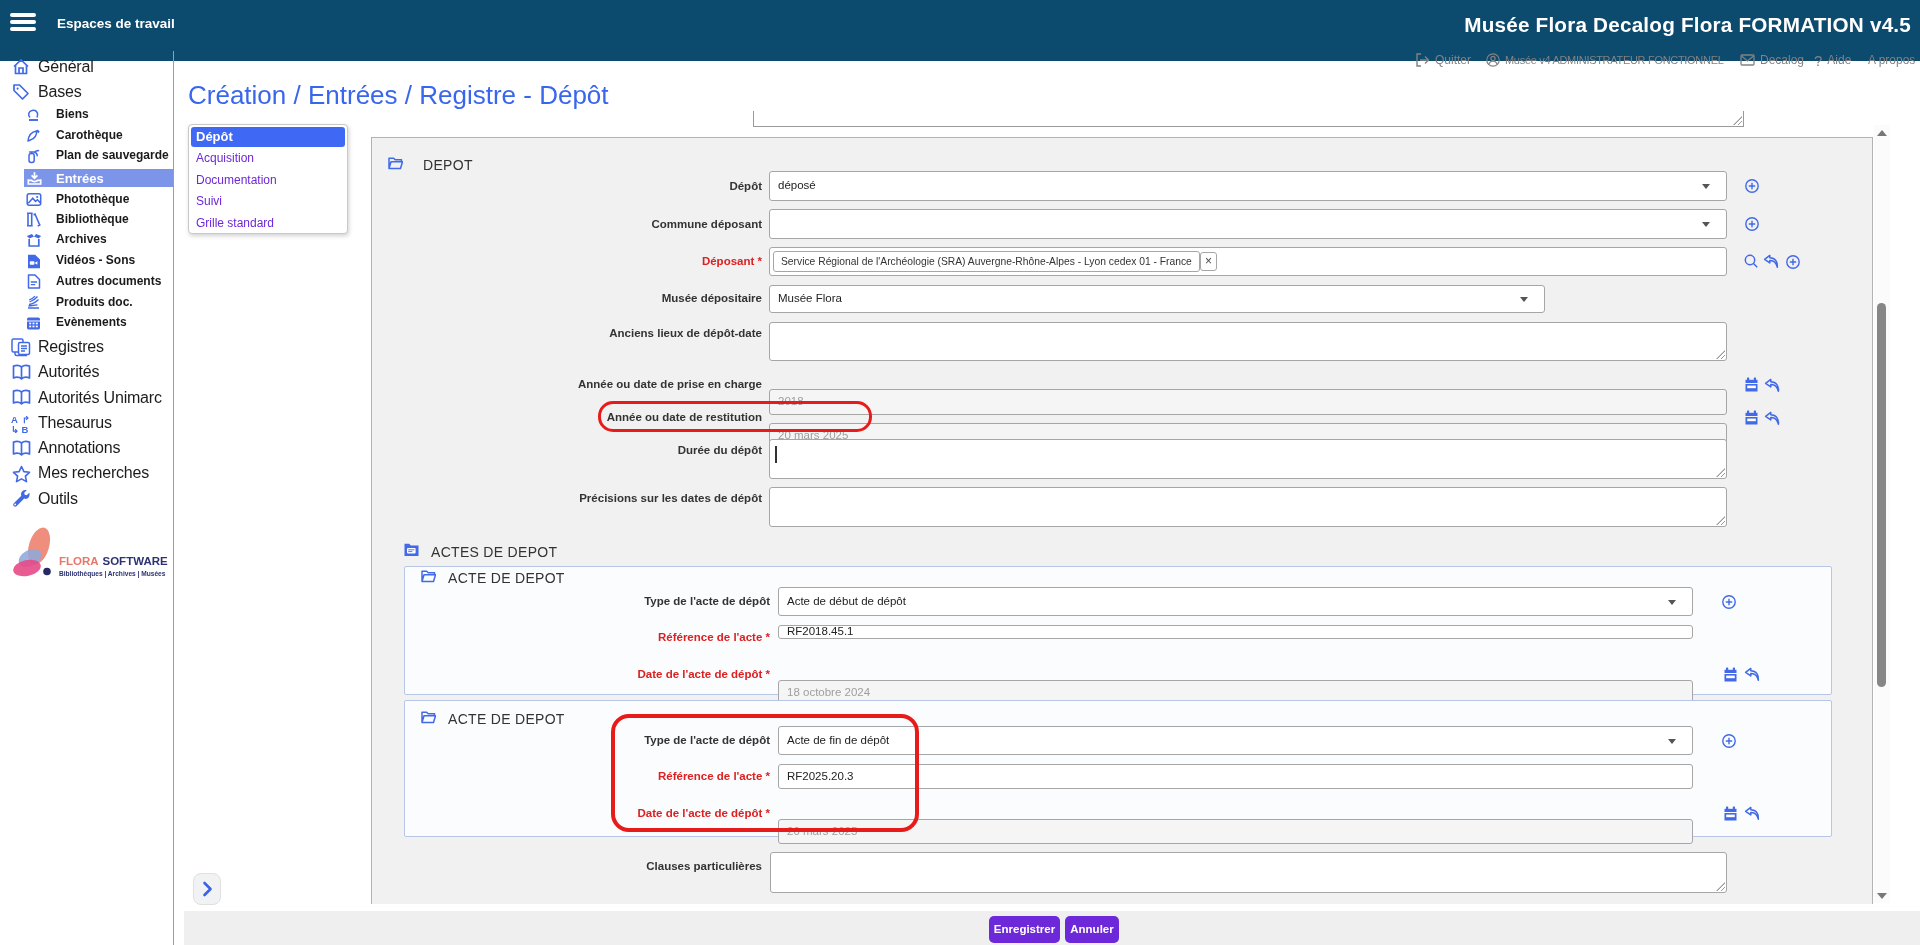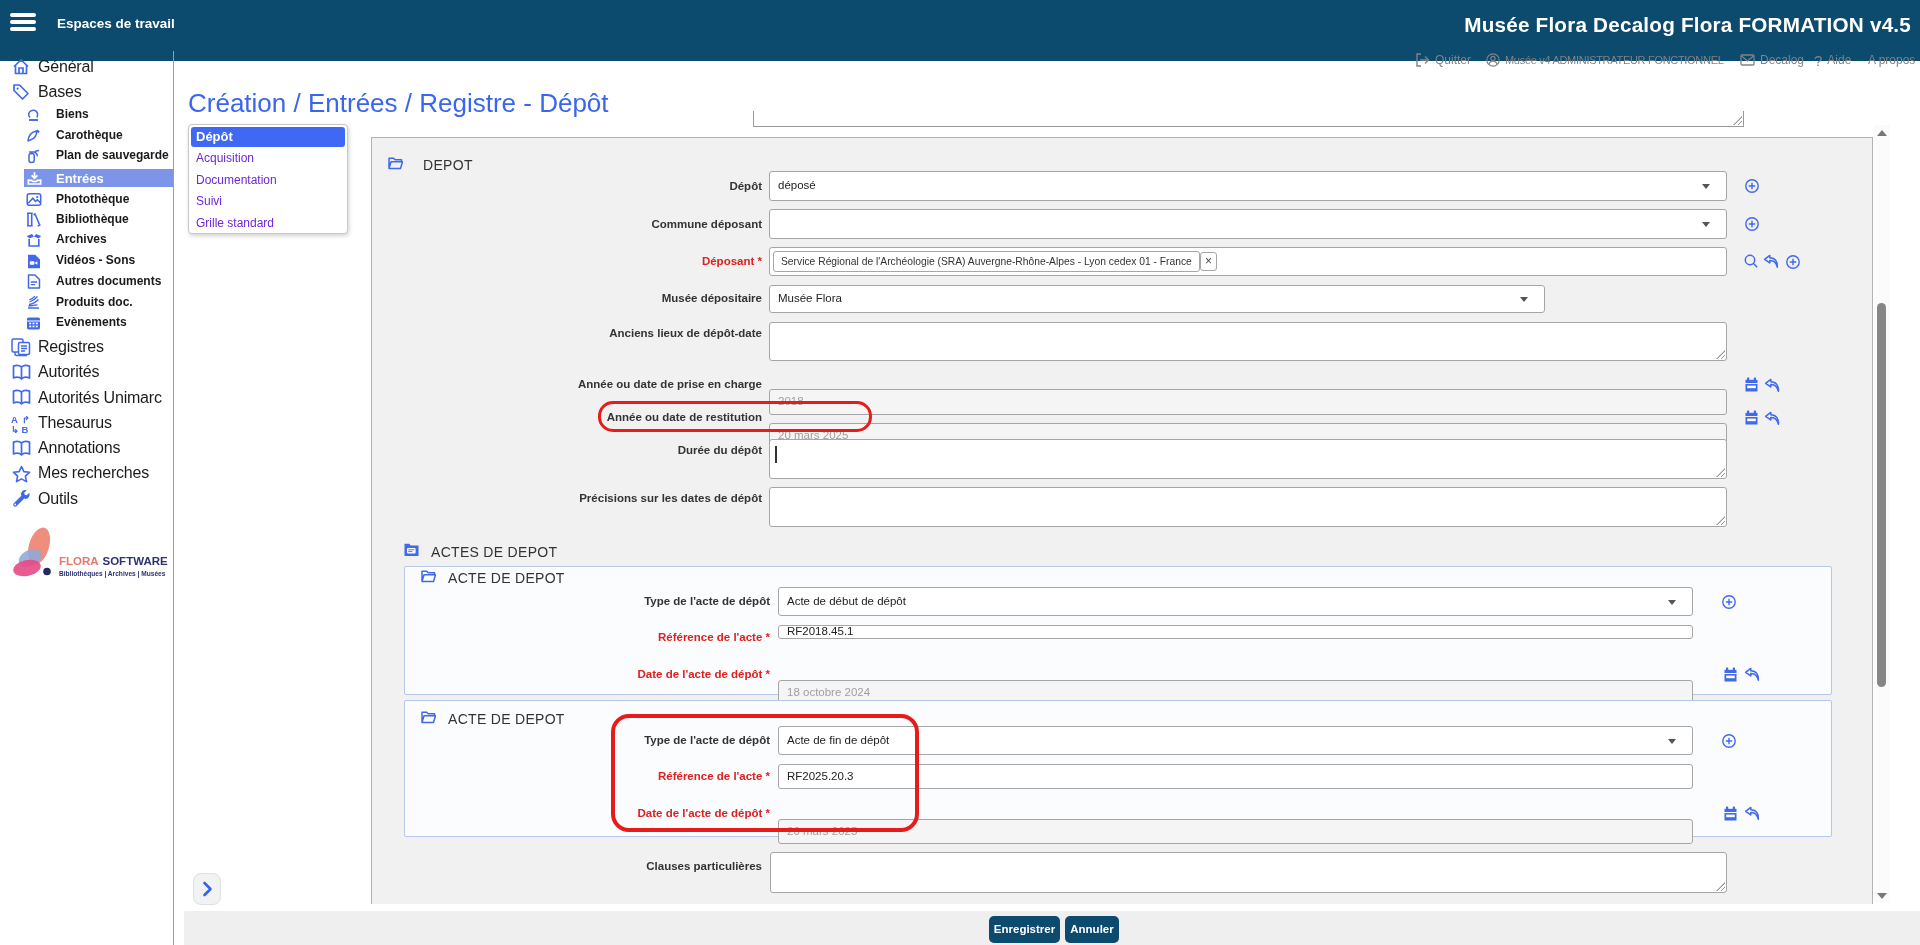--- a/index.html
+++ b/index.html
@@ -14,21 +14,21 @@
   #util { position:absolute; top:0; left:0; color:#828282; font-size:12px; }
   #util .it { position:absolute; top:52px; display:flex; align-items:center; gap:5px; white-space:nowrap; height:16px; }
   
   #sidediv { position:absolute; left:173px; top:51px; width:1px; height:894px; background:#9d9d9d; }
   .nav1 { position:absolute; left:38px; font-size:16px; letter-spacing:-0.2px; color:#1c1c1c; white-space:nowrap; }
   .nav2 { position:absolute; left:56px; font-size:12px; font-weight:bold; color:#1a1a1a; white-space:nowrap; }
   .nicon { position:absolute; }
   #selrow { position:absolute; left:24px; top:169px; width:149px; height:18px; background:#7d95e8; }
   #selrow span { position:absolute; left:32px; top:1.5px; color:#fff; font-size:13px; font-weight:bold; }
   
-  #heading { position:absolute; left:188px; top:88px; font-size:26px; color:#3a66ee; }
+  #heading { position:absolute; left:188px; top:80px; font-size:26px; color:#3a66ee; }
   
   #mpanel { position:absolute; left:188px; top:124px; width:160px; height:110px; background:#fff;
     border:1px solid #c9c9c9; border-radius:4px; box-shadow:1px 2px 4px rgba(0,0,0,0.18); }
   #mpanel .sel { position:absolute; left:2px; right:2px; top:2px; height:20px; background:#3f68f5; border-radius:3px;
     color:#fff; font-weight:bold; font-size:13px; line-height:20px; padding-left:5px; }
   #mpanel .mi { position:absolute; left:7px; font-size:12px; color:#6d28d9; }
   
   #panel { position:absolute; left:371px; top:137px; width:1502px; height:767px; background:#f1f1f1;
     border:1px solid #b3b3b3; border-bottom:none; }
   #sliver { position:absolute; left:753px; top:111px; width:991px; height:16px; background:#fff;
@@ -55,21 +55,21 @@
   #chipx { position:absolute; left:1200px; top:252px; width:17px; height:19px; border:1px solid #a6a6a6; border-radius:3px;
     background:#fff; font-size:12px; color:#444; text-align:center; line-height:17px; }
   
   #sbtrack { position:absolute; left:1874px; top:125px; width:16px; height:778px; background:#fbfbfb; }
   #sbthumb { position:absolute; left:1877px; top:303px; width:9px; height:384px; background:#868686; border-radius:4.5px; }
   .sbarr { position:absolute; left:1877px; width:0; height:0; }
   
   #chev { position:absolute; left:193px; top:873px; width:28px; height:32px; background:#f1f2f4;
     border:1px solid #e0e0e0; border-radius:8px; }
   #botbar { position:absolute; left:184px; top:911px; width:1736px; height:34px; background:#efefef; }
-  .btn { position:absolute; top:916px; height:27px; background:#0c4a6e; border-radius:5px; color:#fff;
+  .btn { position:absolute; top:916px; height:27px; background:#6d28d9; border-radius:5px; color:#fff;
     font-size:11.5px; font-weight:bold; text-align:center; line-height:27px; }
   
   #caret { position:absolute; left:775px; top:446px; width:1.5px; height:17px; background:#333; }
 </style>
 </head>
 <body>
 
 <div id="topbar">
   <div class="bar" style="top:13px"></div>
   <div class="bar" style="top:20px"></div>

